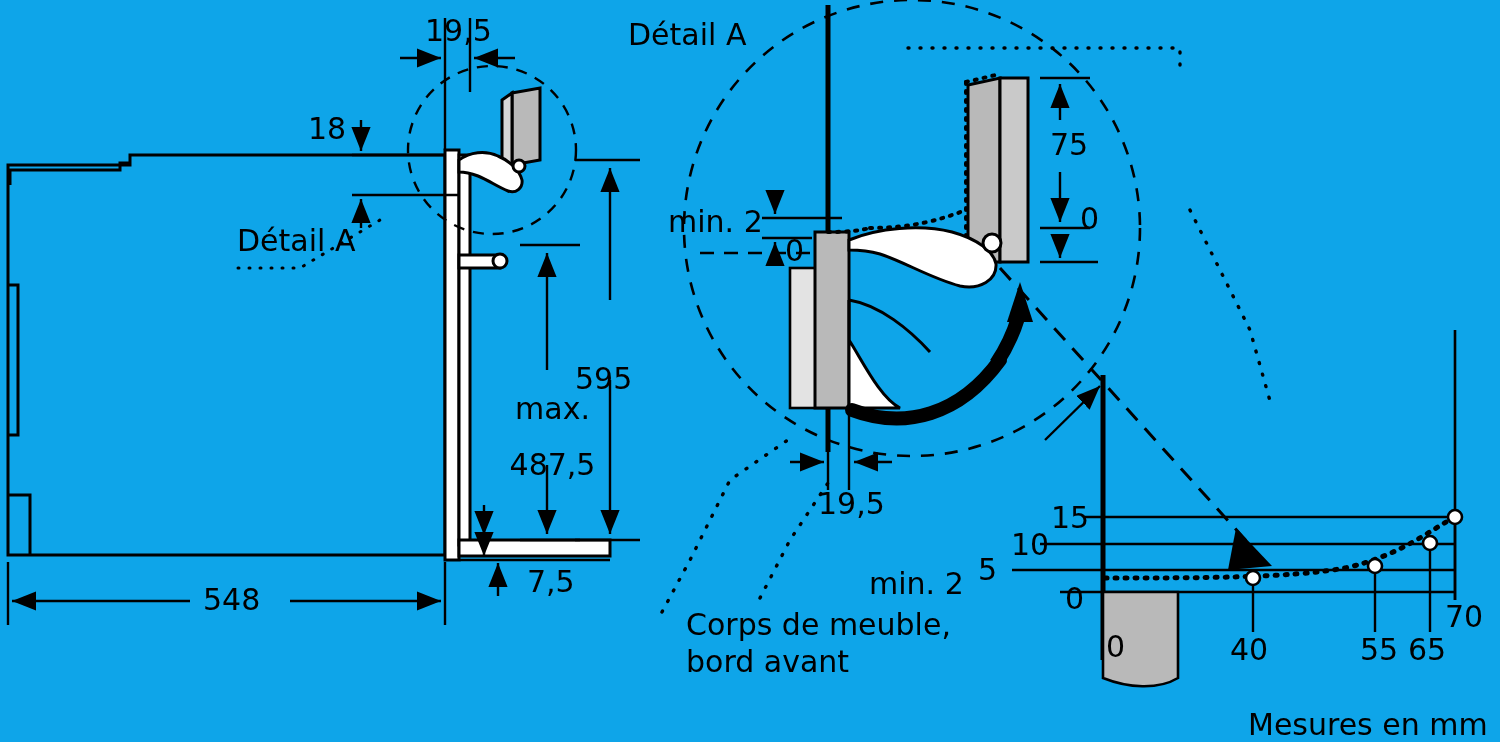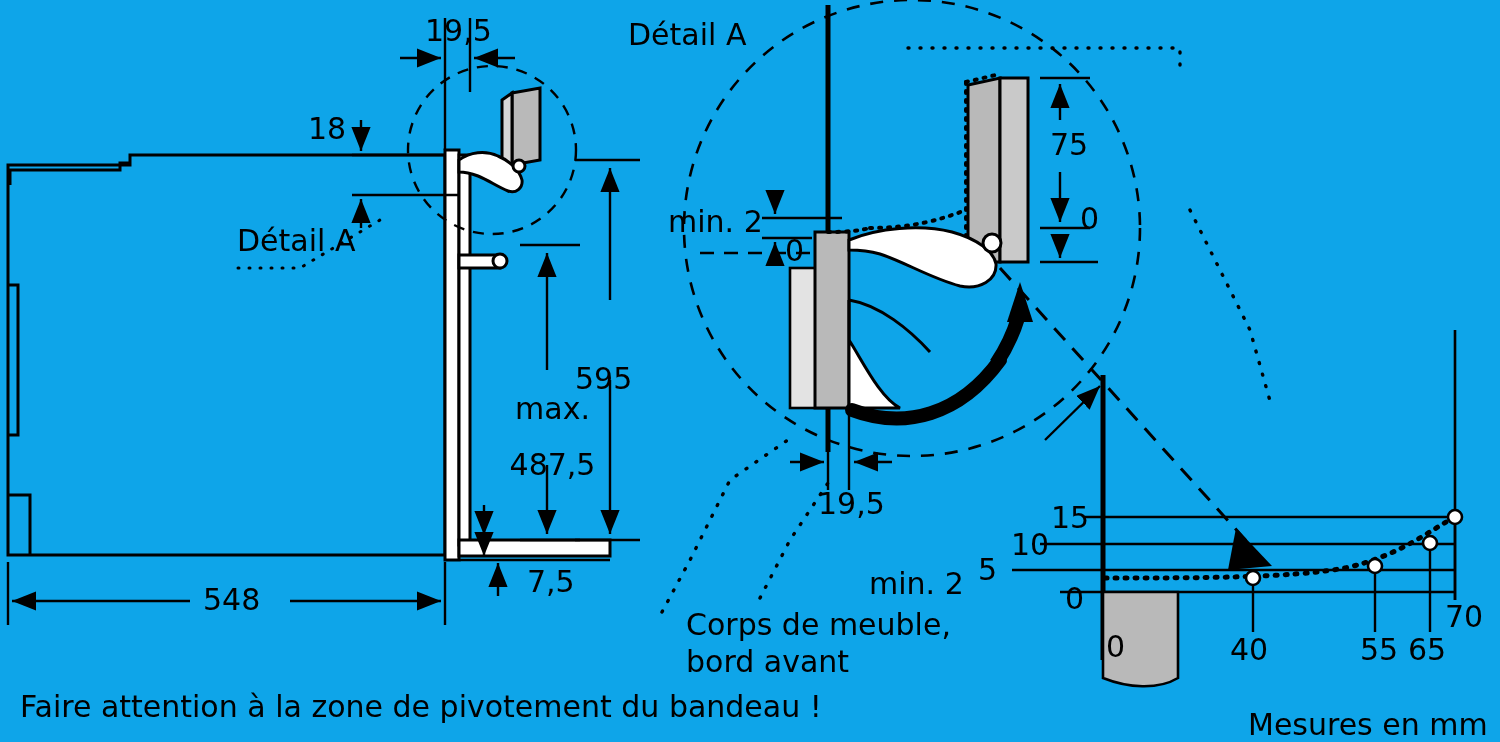--- a/index.html
+++ b/index.html
@@ -226,15 +226,14 @@
   <div class="lbl s30" style="left:1003px; top:528px;margin-left:8px;">10</div>
   <div class="lbl s30" style="left:978px; top:553px;">5</div>
   <div class="lbl s30" style="left:869px; top:567px;">min. 2</div>
   <div class="lbl s30" style="left:1065px; top:582px;">0</div>
   <div class="lbl s30" style="left:1106px; top:630px;">0</div>
   <div class="lbl s30" style="left:1230px; top:633px;">40</div>
   <div class="lbl s30" style="left:1360px; top:633px;">55</div>
   <div class="lbl s30" style="left:1408px; top:633px;">65</div>
   <div class="lbl s30" style="left:1445px; top:600px;">70</div>
 
-  <div class="lbl s30" style="left:20px; top:690px;">Faire attention à la zone de pivotement du bandeau !</div>
   <div class="lbl s30" style="left:1248px; top:708px;">Mesures en mm</div>
 </div>
 
 </body></html>

